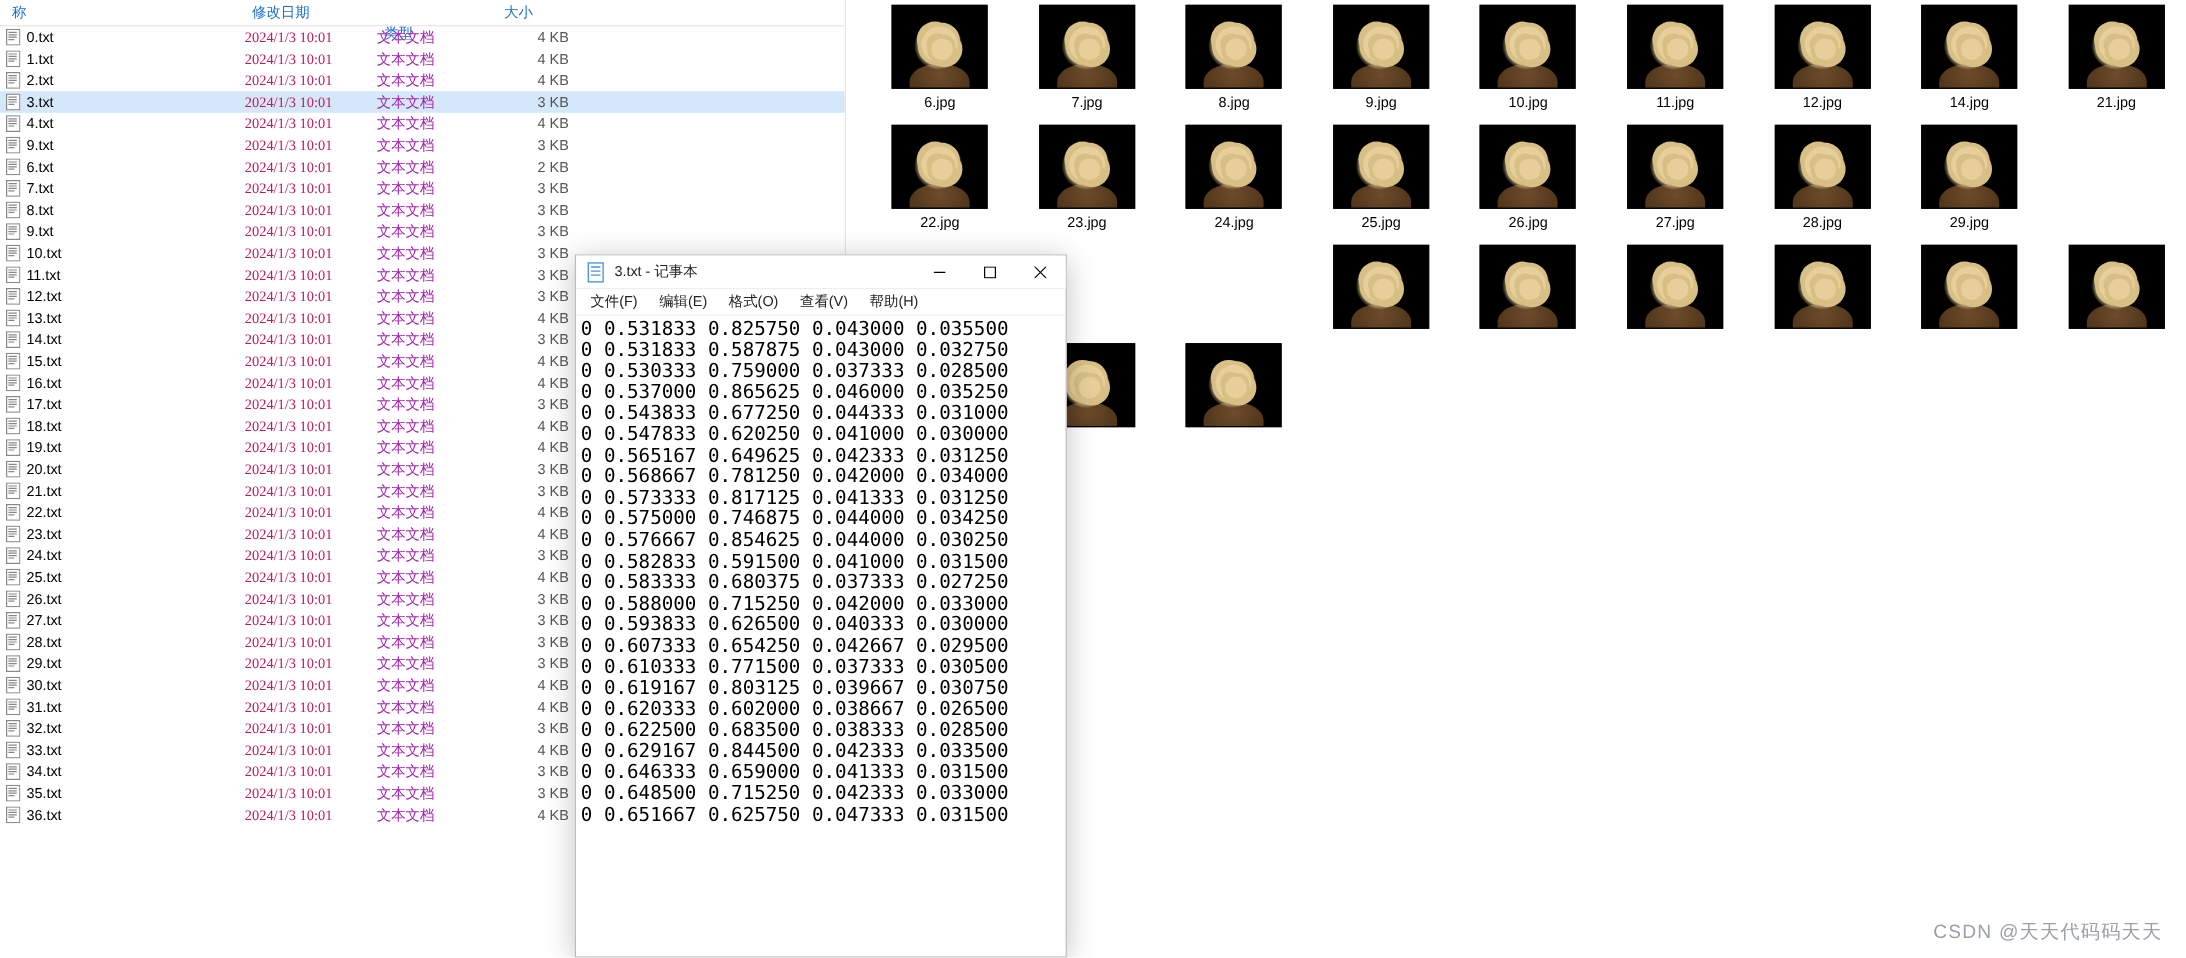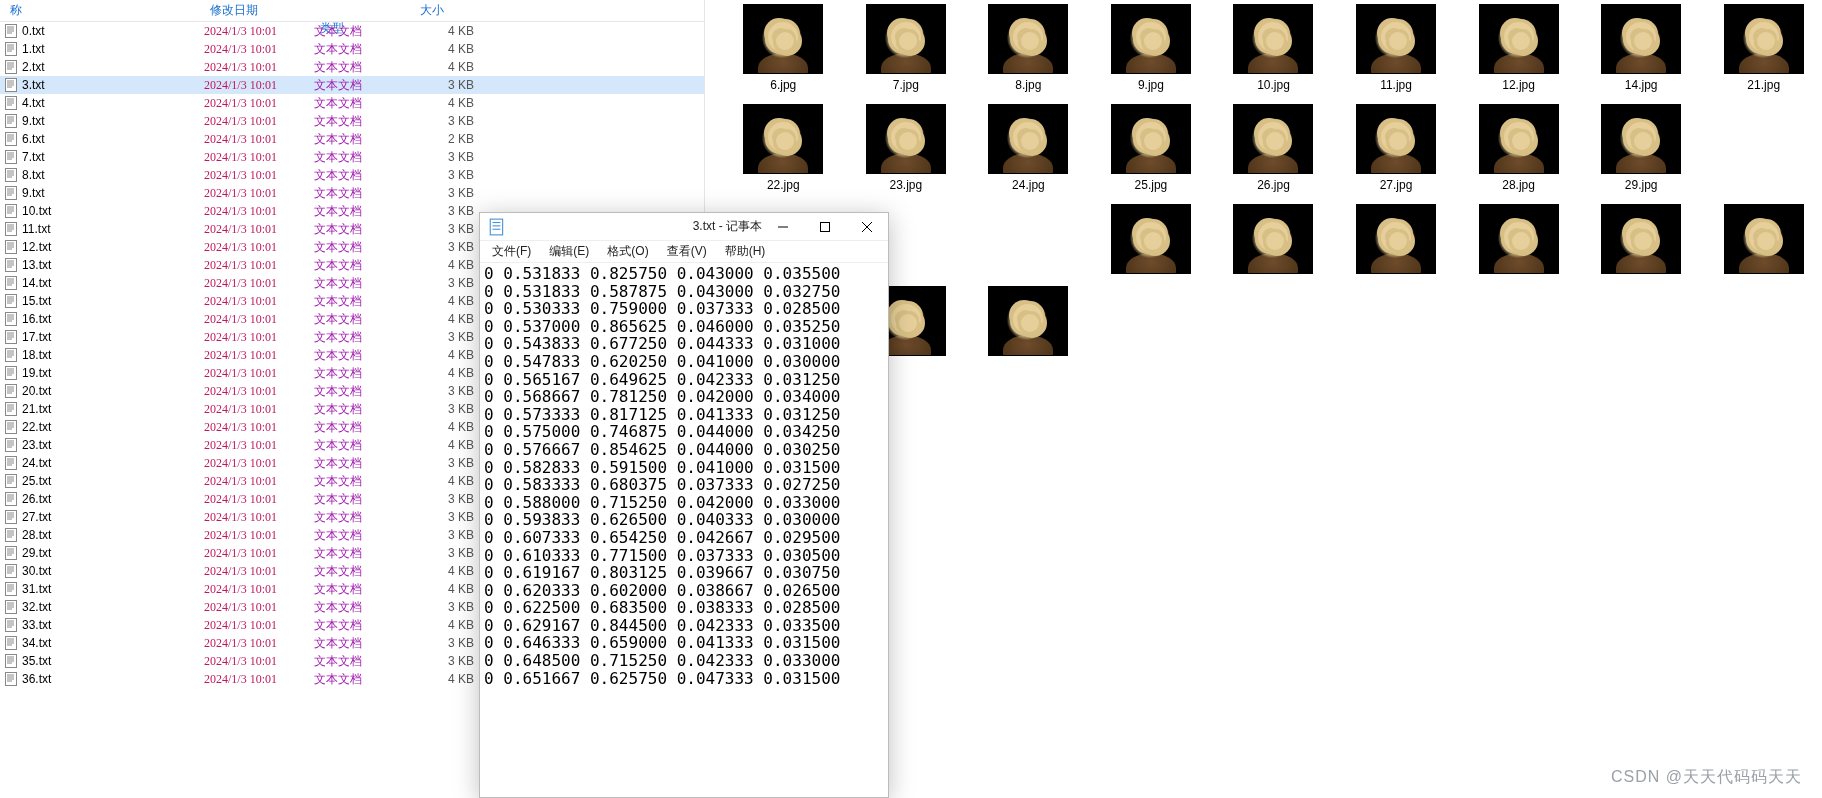--- a/index.html
+++ b/index.html
@@ -124,21 +124,20 @@
     display: flex;
     flex-direction: column;
     z-index: 50;
   }
   .np-title {
     height: 28px;
     display: flex;
     align-items: center;
     background: #fff;
     border-bottom: 1px solid #eee;
-    text-align: right;
   }
   .np-icon {
     width: 18px; height: 18px;
     margin: 0 6px 0 8px;
     display: inline-block;
   }
   .np-title-text { flex: 1; font-size: 12px; }
   .np-controls { display: flex; }
   .np-btn { width: 42px; height: 28px; display:flex;align-items:center;justify-content:center;}
   .np-btn svg { width:10px;height:10px;}

